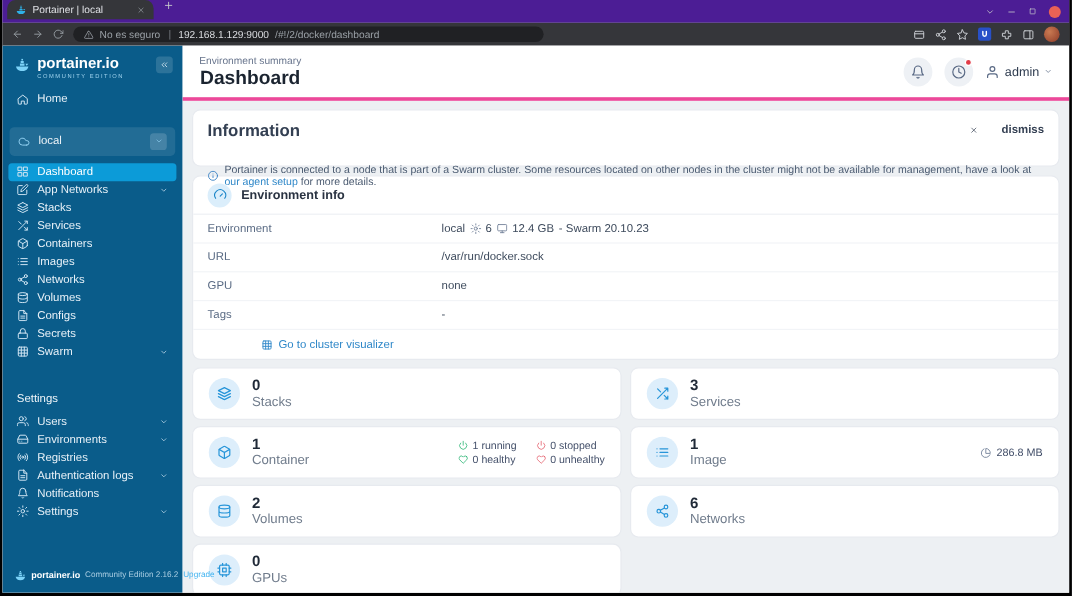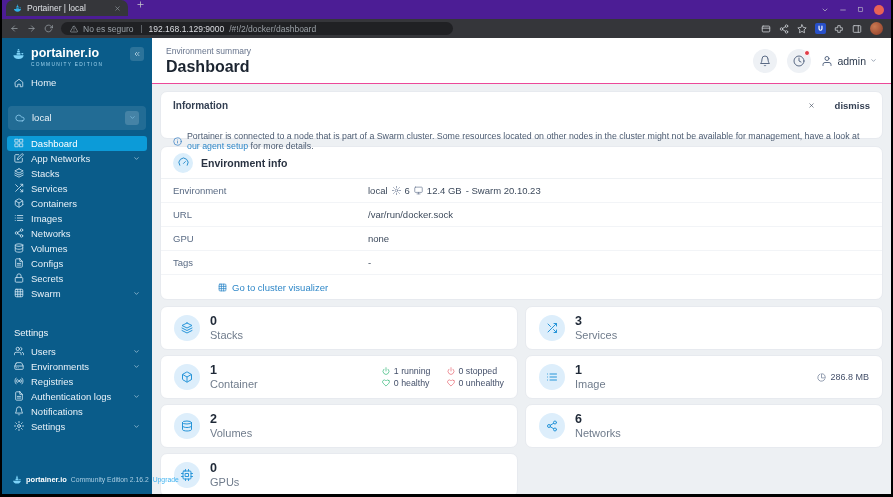--- a/index.html
+++ b/index.html
@@ -48,34 +48,34 @@
   .envsel{margin:12px 6px 6px 6px;height:24px;border-radius:4px;background:rgba(255,255,255,.10);display:flex;align-items:center;gap:7px;padding:0 7px;font-size:9.5px;}
   .envsel .icn{color:#8ecdee;}
   .envbtn{margin-left:auto;width:14px;height:14px;border-radius:3px;background:rgba(255,255,255,.16);display:flex;align-items:center;justify-content:center;color:#e6f2fa;}
   .side-heading{margin-top:26px;padding:0 12px 6px 12px;font-size:9.5px;color:#f0f6fa;}
   .side-footer{position:absolute;left:10px;bottom:9px;display:flex;align-items:center;gap:4px;white-space:nowrap;}
   .fb{font-size:7.5px;font-weight:bold;color:#fff;}
   .fe{font-size:6.8px;color:#a9cde2;}
   .fu{font-size:6.8px;color:#3eb2f0;}
 
   .main{flex:1;display:flex;flex-direction:column;background:#edf0f3;overflow:hidden;}
-  .pagehead{height:46px;background:#fff;border-bottom:1px solid #ec4899;display:flex;align-items:center;padding:0 14px;}
+  .pagehead{height:46px;background:#fff;border-bottom:3px solid #ec4899;display:flex;align-items:center;padding:0 14px;text-align:center;}
   .breadcrumb{font-size:8.5px;color:#67748c;margin-bottom:2px;}
   .page-title{font-size:16px;font-weight:600;color:#1b2430;}
   .ph-right{margin-left:auto;display:flex;align-items:center;gap:10px;}
   .hbtn{width:24px;height:24px;border-radius:50%;background:#eef1f5;display:flex;align-items:center;justify-content:center;color:#5a6a85;position:relative;}
   .dot{position:absolute;top:1px;right:1px;width:6px;height:6px;border-radius:50%;background:#e23b47;border:1px solid #fff;}
   .usermenu{display:flex;align-items:center;gap:4px;color:#5a6a85;}
   .uname{font-size:10.5px;color:#2d3a4e;}
 
   .content{flex:1;padding:7px 8px;overflow:hidden;}
   .card{background:#fff;border:1px solid #e7eaef;border-radius:7px;}
   .banner{height:48px;padding:8px 12px;margin-bottom:7px;}
   .banner-top{display:flex;align-items:center;}
-  .b-title{font-size:10px;font-weight:600;color:#333f52;}
+  .b-title{font-size:14px;font-weight:600;color:#333f52;}
   .dismiss{margin-left:auto;display:flex;align-items:center;gap:20px;font-size:9.5px;font-weight:600;color:#333f52;}
   .banner-msg{margin-top:20px;display:flex;align-items:center;gap:5px;}
   .binfo{color:#3b82c4;}
   .msg{font-size:8.8px;color:#4a5a70;}
   .lnk{color:#2e87c8;}
 
   .envcard{margin-bottom:6px;}
   .env-head{height:32px;display:flex;align-items:center;gap:8px;padding:0 12px;border-bottom:1px solid #eef1f4;}
   .env-ic{width:20px;height:20px;border-radius:50%;background:#dbeefb;display:flex;align-items:center;justify-content:center;color:#1a85c8;}
   .env-title{font-size:10.5px;font-weight:600;color:#2a3342;}

